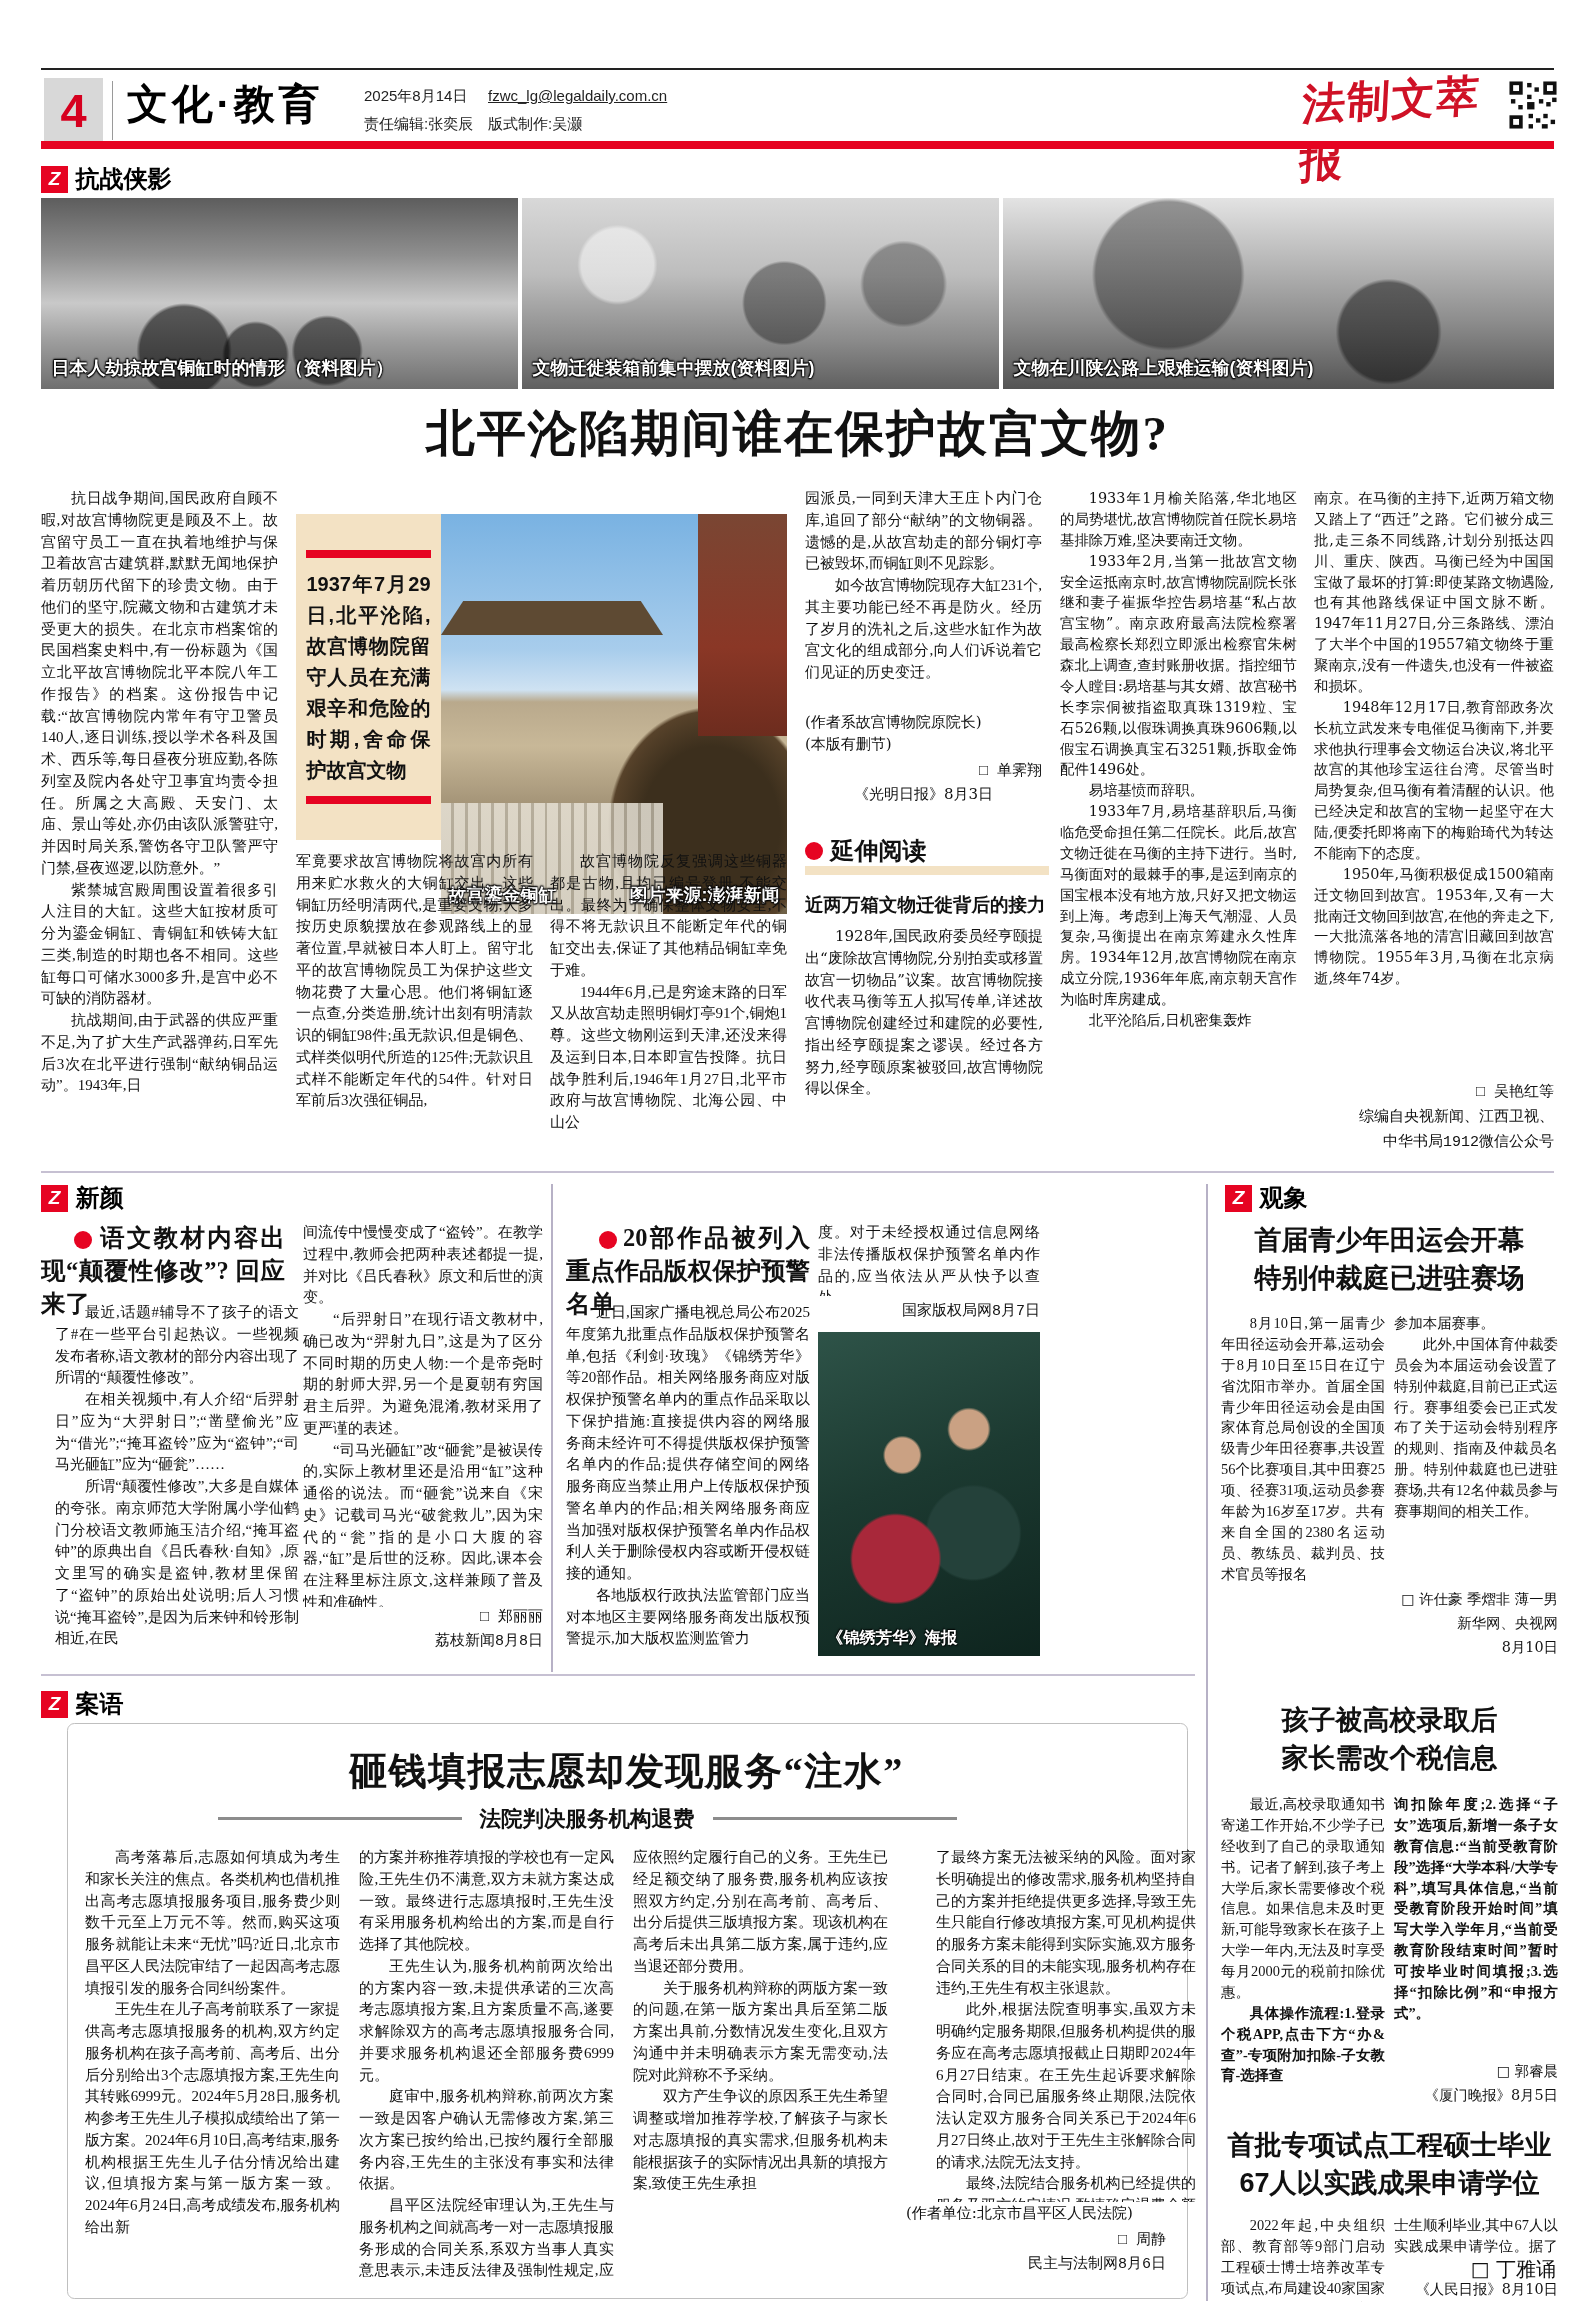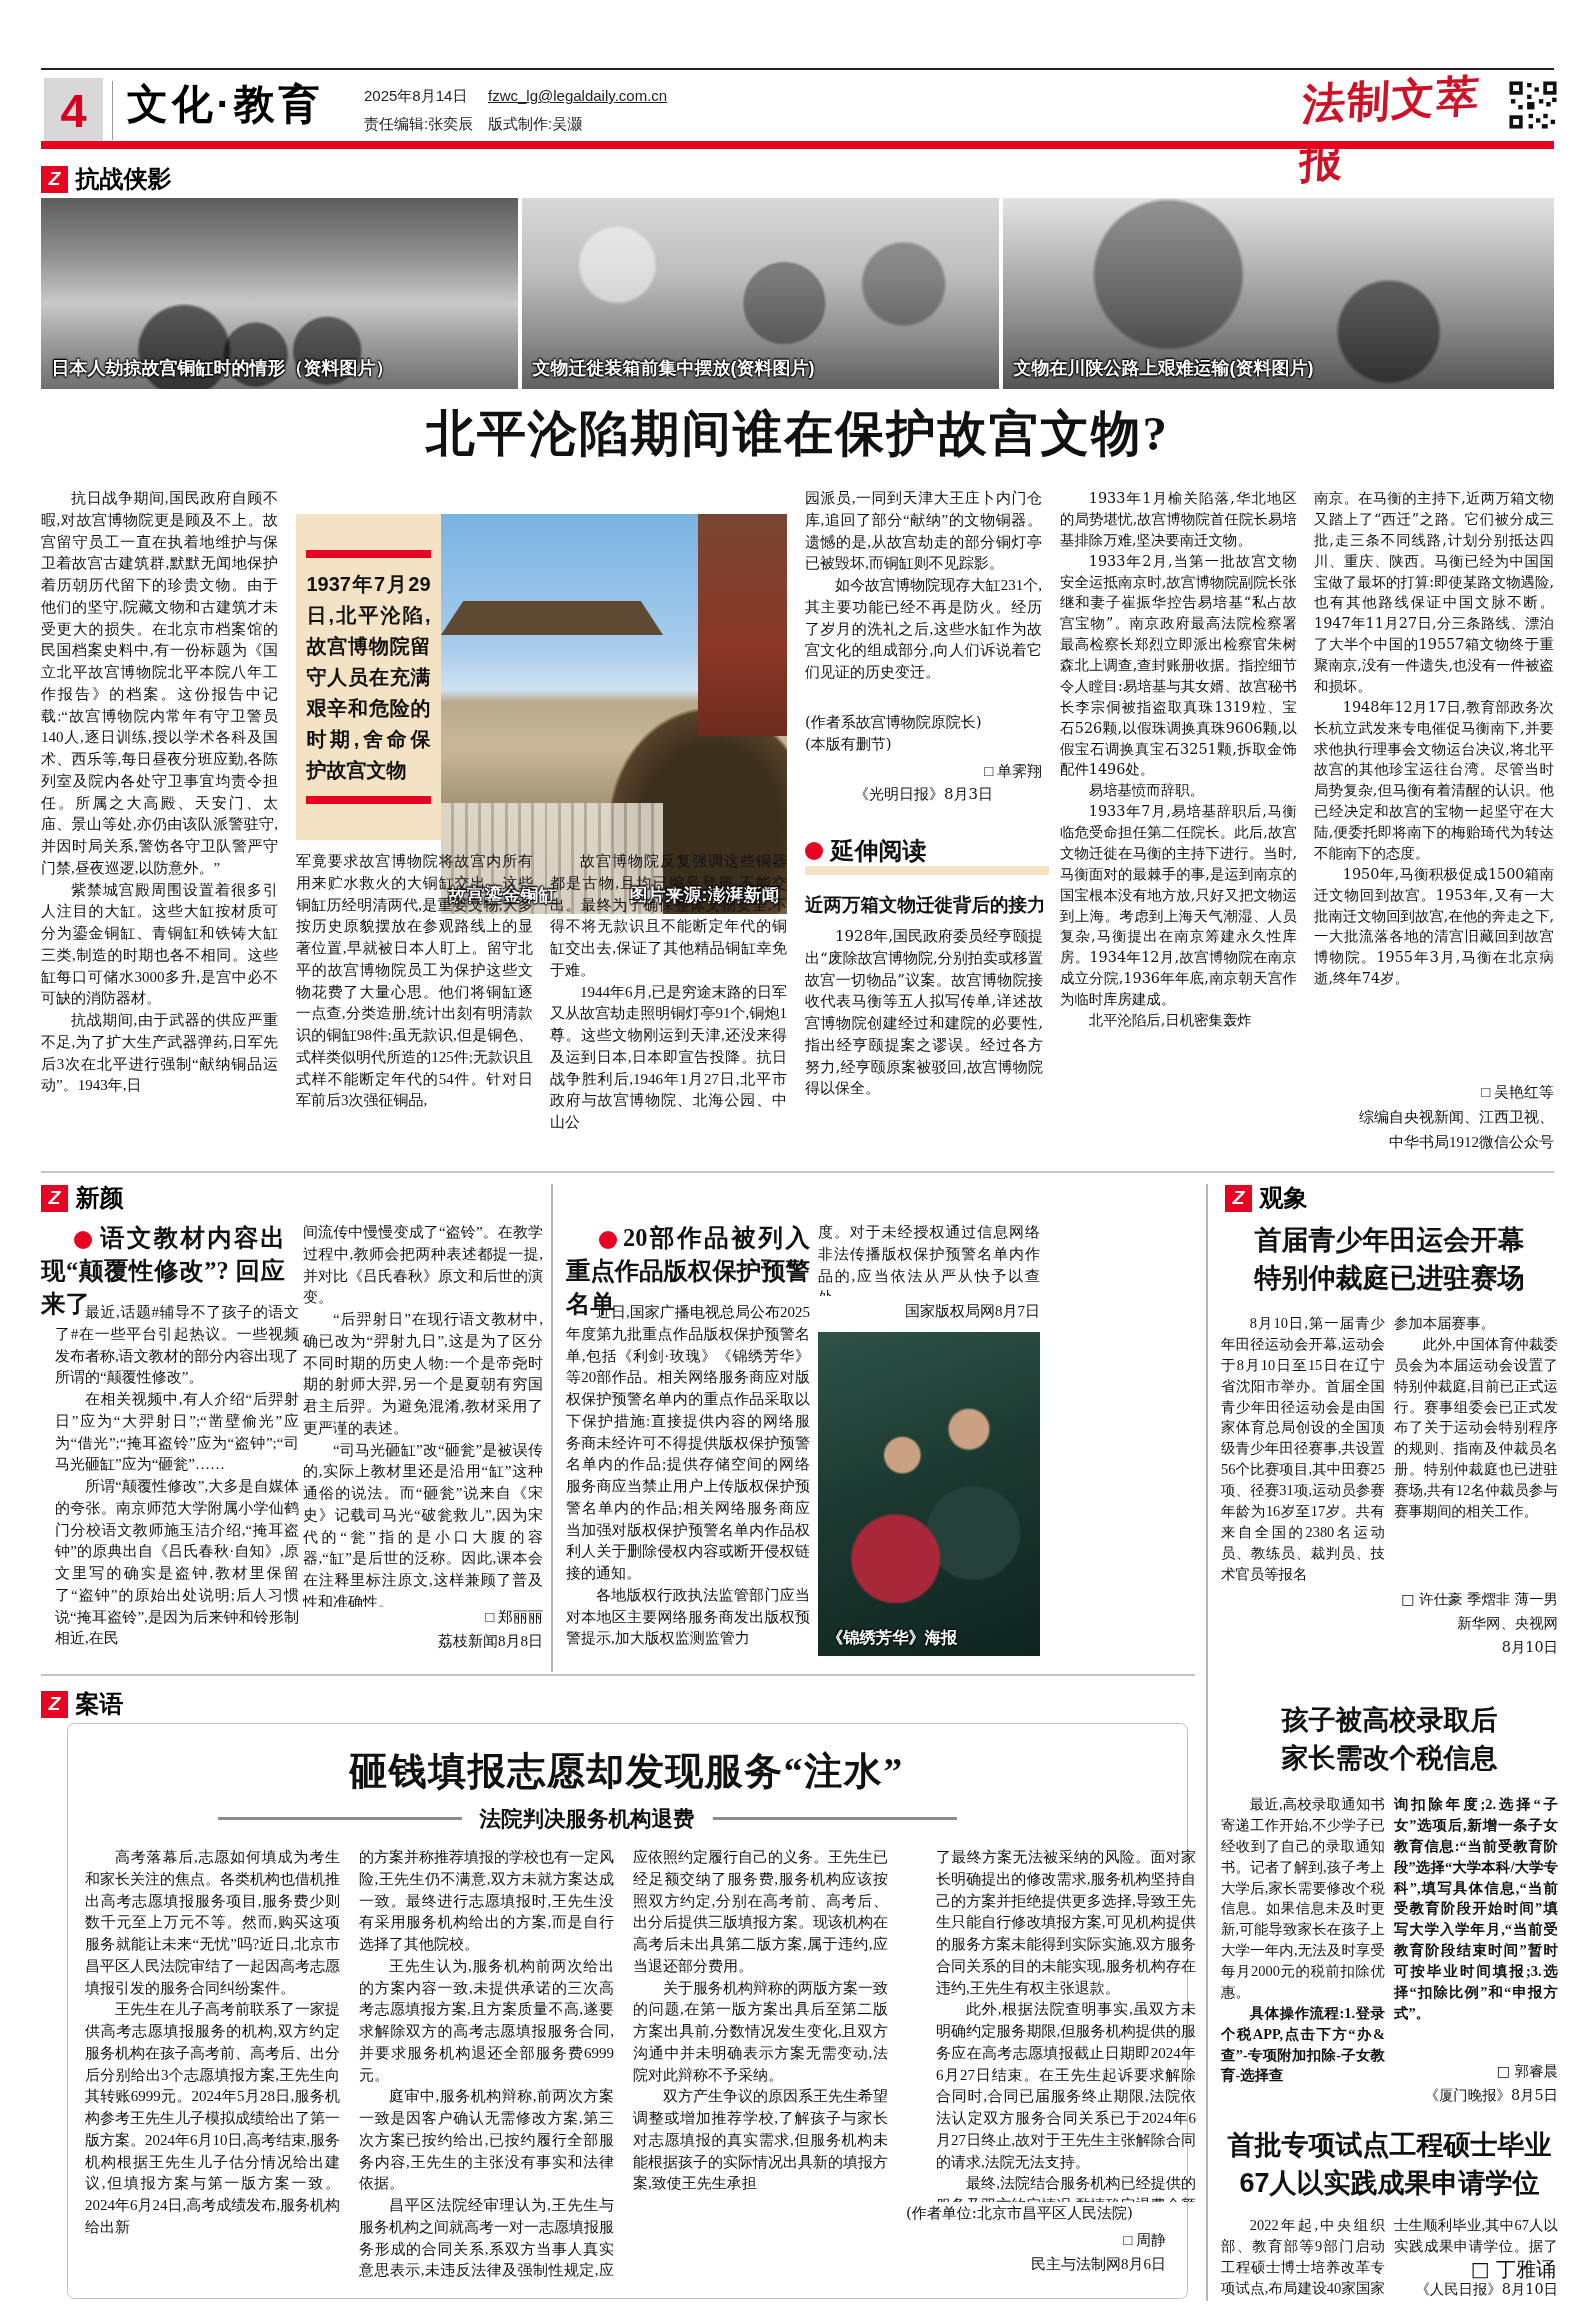--- a/index.html
+++ b/index.html
@@ -44,21 +44,21 @@
   .photo-cap{position:absolute;bottom:9px;left:10.4px;color:#fff;
     font-family:"Liberation Sans",sans-serif;font-weight:bold;font-size:18px;
     text-shadow:0.7px 0.7px 1.5px #000,-0.7px -0.7px 1.5px #000,0.7px -0.7px 1.5px #000,-0.7px 0.7px 1.5px #000;}
   
   .headline{position:absolute;left:41px;top:401px;width:1513px;text-align:center;
     font-family:"Liberation Serif",serif;font-weight:bold;font-size:49px;letter-spacing:2.2px;}
   .col{position:absolute;font-size:15px;line-height:1.45;text-align:justify;overflow:hidden;}
   .col p{margin:0;text-indent:2em;}
   .cont p:first-child{text-indent:0;}
   .kai{font-family:"DejaVu Serif",serif;}
-  .byline{text-align:right;font-family:Liberation Serif, serif;text-indent:0 !important;}
+  .byline{text-align:right;font-family:Liberation Mono, monospace;text-indent:0 !important;}
   .center{text-align:center;}
   .sidebox{position:absolute;left:296px;top:514px;width:145px;height:326px;background:#f3e2c4;
     display:flex;flex-direction:column;justify-content:center;padding:0 10.4px;box-sizing:border-box;}
   .sb-bar{height:8.1px;background:#e60422;margin:10.4px 0;}
   .sb-text{font-family:"Liberation Sans",sans-serif;font-weight:bold;font-size:20px;line-height:1.55;
     text-align:justify;}
   .mainphoto{position:absolute;left:441px;top:514px;width:346px;height:400px;overflow:hidden;background:
     radial-gradient(ellipse at 78% 78%, #3c2f1d 0 18%, #57422a 26%, transparent 27%),
     linear-gradient(180deg,#79b2e2 0%,#a8cdec 34%,#cfe2f2 44%,#b9a98c 47%,#c8b898 58%,#9e8e72 75%,#6e6046 100%);}
   .mp-roof{position:absolute;left:0;top:87px;width:222px;height:34px;background:#5e4a33;

